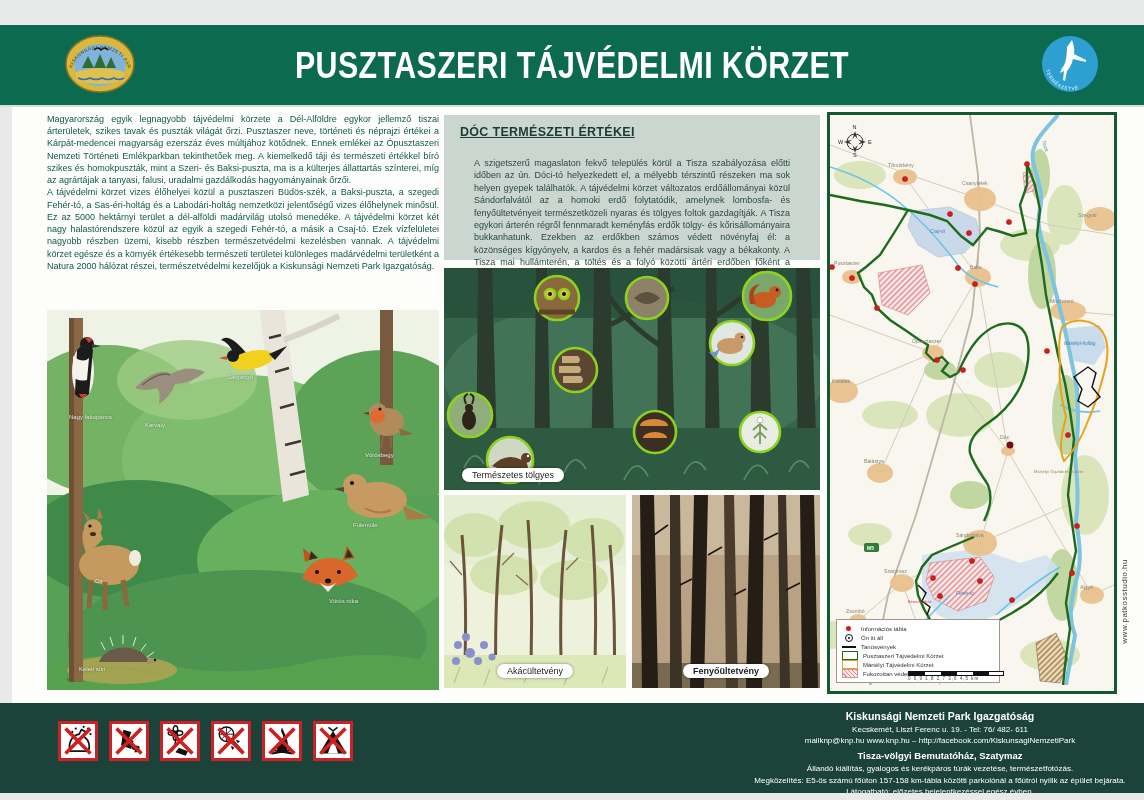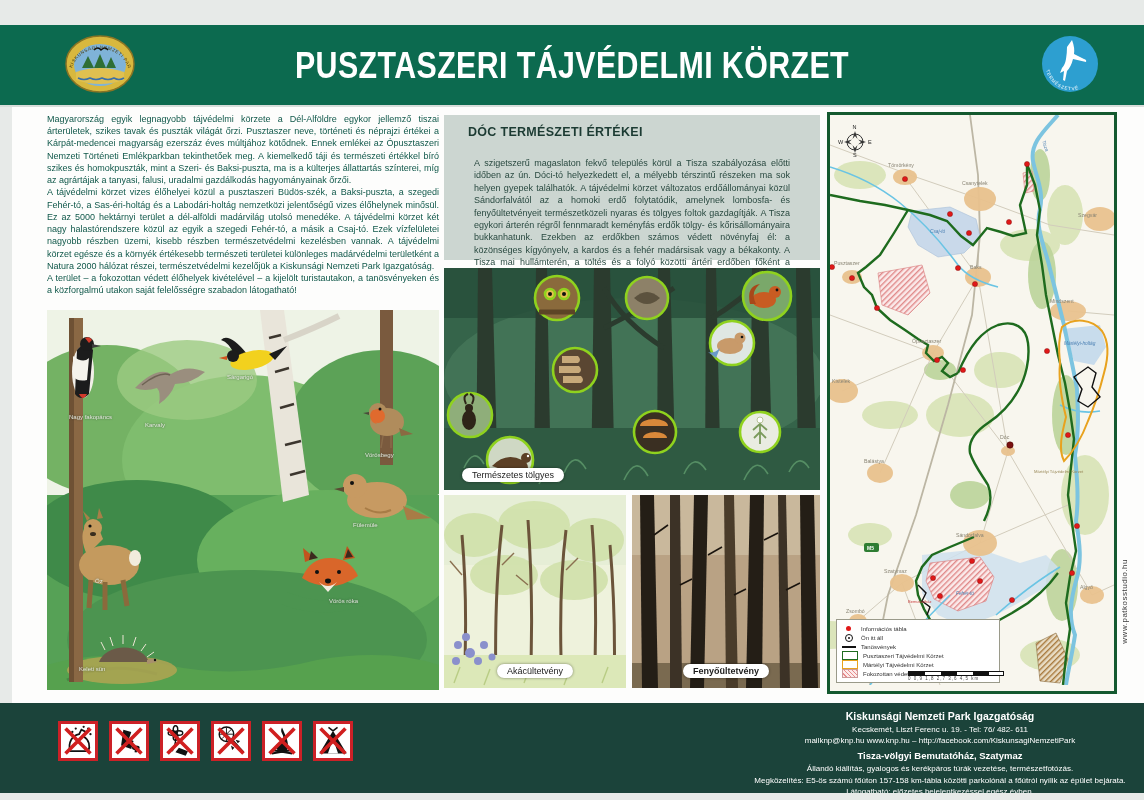--- a/index.html
+++ b/index.html
@@ -9,21 +9,21 @@
   .banner{position:absolute;left:0;top:25px;width:1144px;height:80px;background:#0c6a4f;border-bottom:2px solid #d8ddda;}
   .banner h1{margin:0;position:absolute;left:0;right:0;top:20px;text-align:center;color:#fff;
     font-size:37px;font-weight:bold;letter-spacing:.5px;transform:scaleX(.82);white-space:nowrap;}
   .logo-knp{position:absolute;left:64px;top:9px;}
   .logo-tv{position:absolute;right:40px;top:5px;}
   
   .content{position:absolute;left:12px;top:107px;width:1144px;height:596px;background:#fdfdfc;}
   .intro{position:absolute;left:35px;top:6px;width:392px;color:#10584a;font-size:9px;line-height:1.36;text-align:justify;}
   .intro p{margin:0;}
   .doc-box{position:absolute;left:432px;top:8px;width:352px;height:125px;background:#ccd6d1;padding:10px 12px;}
-  .doc-box h2{margin:0 0 8px 12px;font-size:12.5px;color:#1c3b33;letter-spacing:.3px;}
+  .doc-box h2{margin:0 0 8px 4px;font-size:12.5px;color:#1c3b33;letter-spacing:.3px;text-decoration:underline;}
   .doc-box p{margin:18px;font-size:9px;line-height:1.38;color:#2a4a41;text-align:justify;}
   figure{margin:0;}
   .art{position:absolute;overflow:hidden;}
   .art svg{display:block;}
   .nyaras{left:35px;top:203px;width:392px;height:488px;}
   .tolgyes{left:432px;top:161px;width:376px;height:222px;}
   .akac{left:432px;top:388px;width:182px;height:193px;}
   .fenyo{left:620px;top:388px;width:188px;height:193px;font-weight:bold;}
   .pill{position:absolute;background:#fff;border-radius:9px;padding:2px 10px;font-size:9px;color:#1c1c1c;
     white-space:nowrap;box-shadow:0 0 3px rgba(0,0,0,.45);}
@@ -95,21 +95,20 @@
         <text font-size="4.6" fill="#fff" letter-spacing=".8"><textPath href="#arcR">TERMÉSZETVÉDELEM</textPath></text>
       </svg>
     </div>
   </header>
 
   <div class="content">
 
     <section class="intro">
       <p>Magyarország egyik legnagyobb tájvédelmi körzete a Dél-Alföldre egykor jellemző tiszai árterületek, szikes tavak és puszták világát őrzi. Pusztaszer neve, történeti és néprajzi értékei a Kárpát-medencei magyarság ezerszáz éves múltjához kötődnek. Ennek emlékei az Ópusztaszeri Nemzeti Történeti Emlékparkban tekinthetőek meg. A kiemelkedő táji és természeti értékkel bíró szikes és homokpuszták, mint a Szeri- és Baksi-puszta, ma is a külterjes állattartás színterei, míg az agrártájak a tanyasi, falusi, uradalmi gazdálkodás hagyományainak őrzői.</p>
       <p>A tájvédelmi körzet vizes élőhelyei közül a pusztaszeri Büdös-szék, a Baksi-puszta, a szegedi Fehér-tó, a Sas-éri-holtág és a Labodári-holtág nemzetközi jelentőségű vizes élőhelynek minősül. Ez az 5000 hektárnyi terület a dél-alföldi madárvilág utolsó menedéke. A tájvédelmi körzet két nagy halastórendszere közül az egyik a szegedi Fehér-tó, a másik a Csaj-tó. Ezek vízfelületei nagyobb részben üzemi, kisebb részben természetvédelmi kezelésben vannak. A tájvédelmi körzet egésze és a környék értékesebb természeti területei különleges madárvédelmi területként a Natura 2000 hálózat részei, természetvédelmi kezelőjük a Kiskunsági Nemzeti Park Igazgatóság.</p>
-      <p>A terület – a fokozottan védett élőhelyek kivételével – a kijelölt turistautakon, a tanösvényeken és a közforgalmú utakon saját felelősségre szabadon látogatható!</p>
     </section>
 
     <section class="doc-box">
       <h2>DÓC TERMÉSZETI ÉRTÉKEI</h2>
       <p>A szigetszerű magaslaton fekvő település körül a Tisza szabályozása előtti időben az ún. Dóci-tó helyezkedett el, a mélyebb térszintű részeken ma sok helyen gyepek találhatók. A tájvédelmi körzet változatos erdőállományai közül Sándorfalvától az a homoki erdő folytatódik, amelynek lombosfa- és fenyőültetvényeit természetközeli nyaras és tölgyes foltok gazdagítják. A Tisza egykori árterén régről fennmaradt keményfás erdők tölgy- és kőrisállományaira bukkanhatunk. Ezekben az erdőkben számos védett növényfaj él: a közönséges kígyónyelv, a kardos és a fehér madársisak vagy a békakonty. A Tisza mai hullámterén, a töltés és a folyó közötti ártéri erdőben főként a nyárfák és füzek uralkodnak.</p>
     </section>
 
     <figure class="art nyaras">
       <svg width="392" height="380" viewBox="0 0 392 380">
         <rect width="392" height="380" fill="#eef3e6"></rect>

